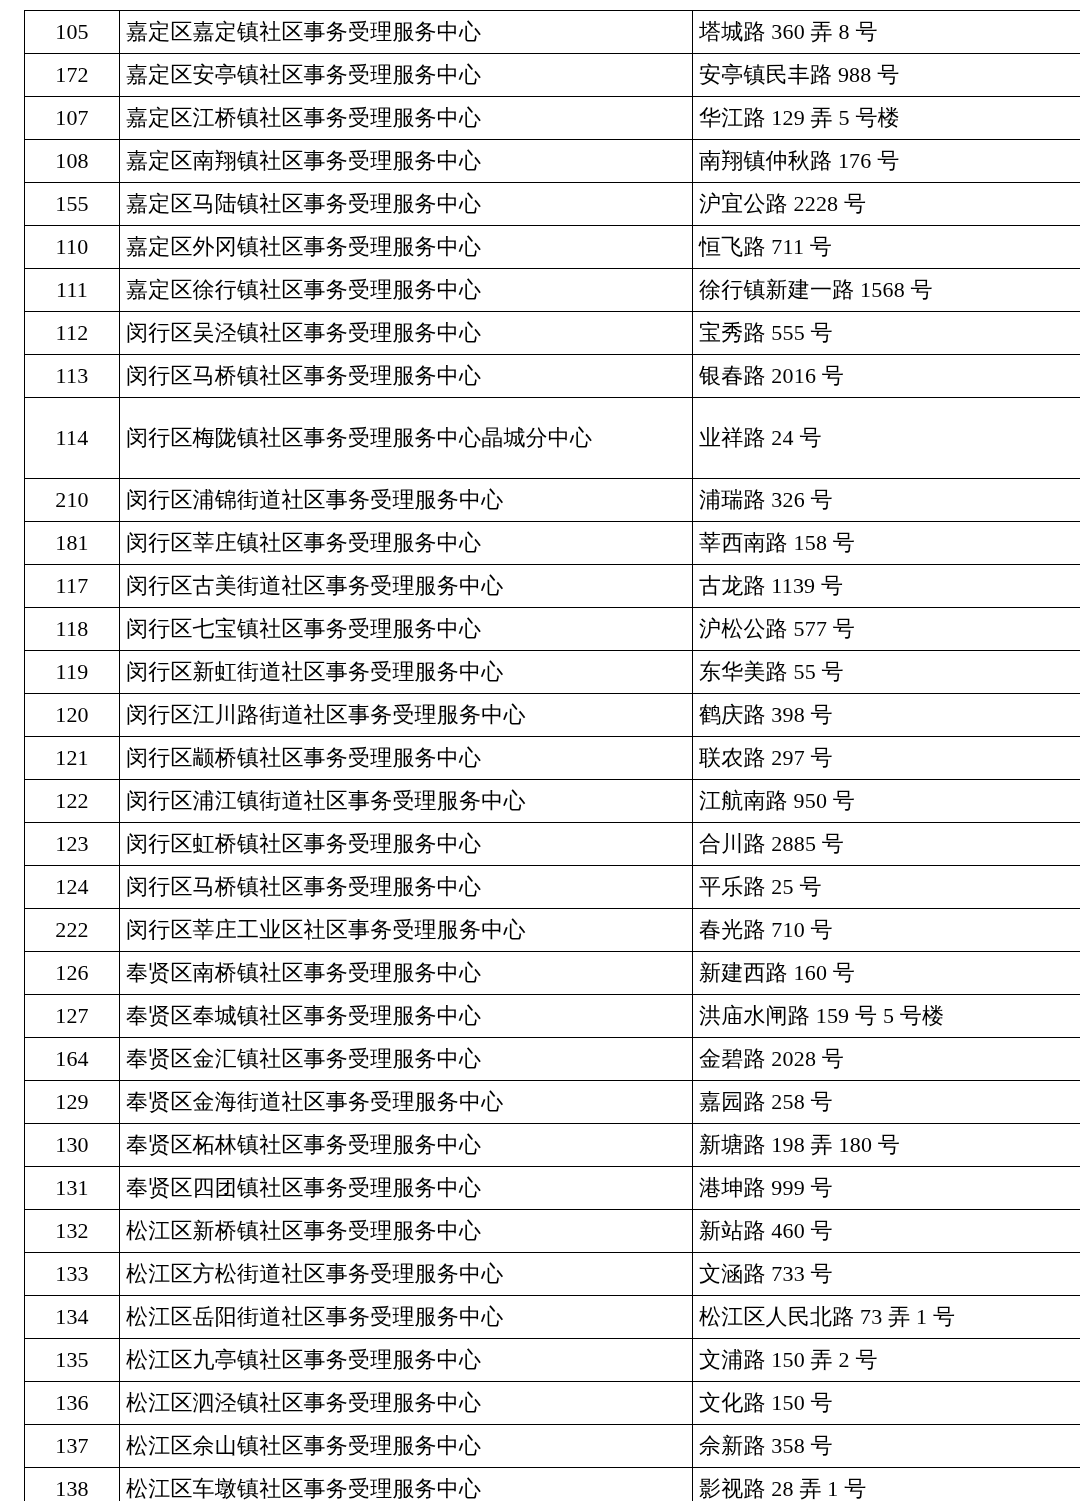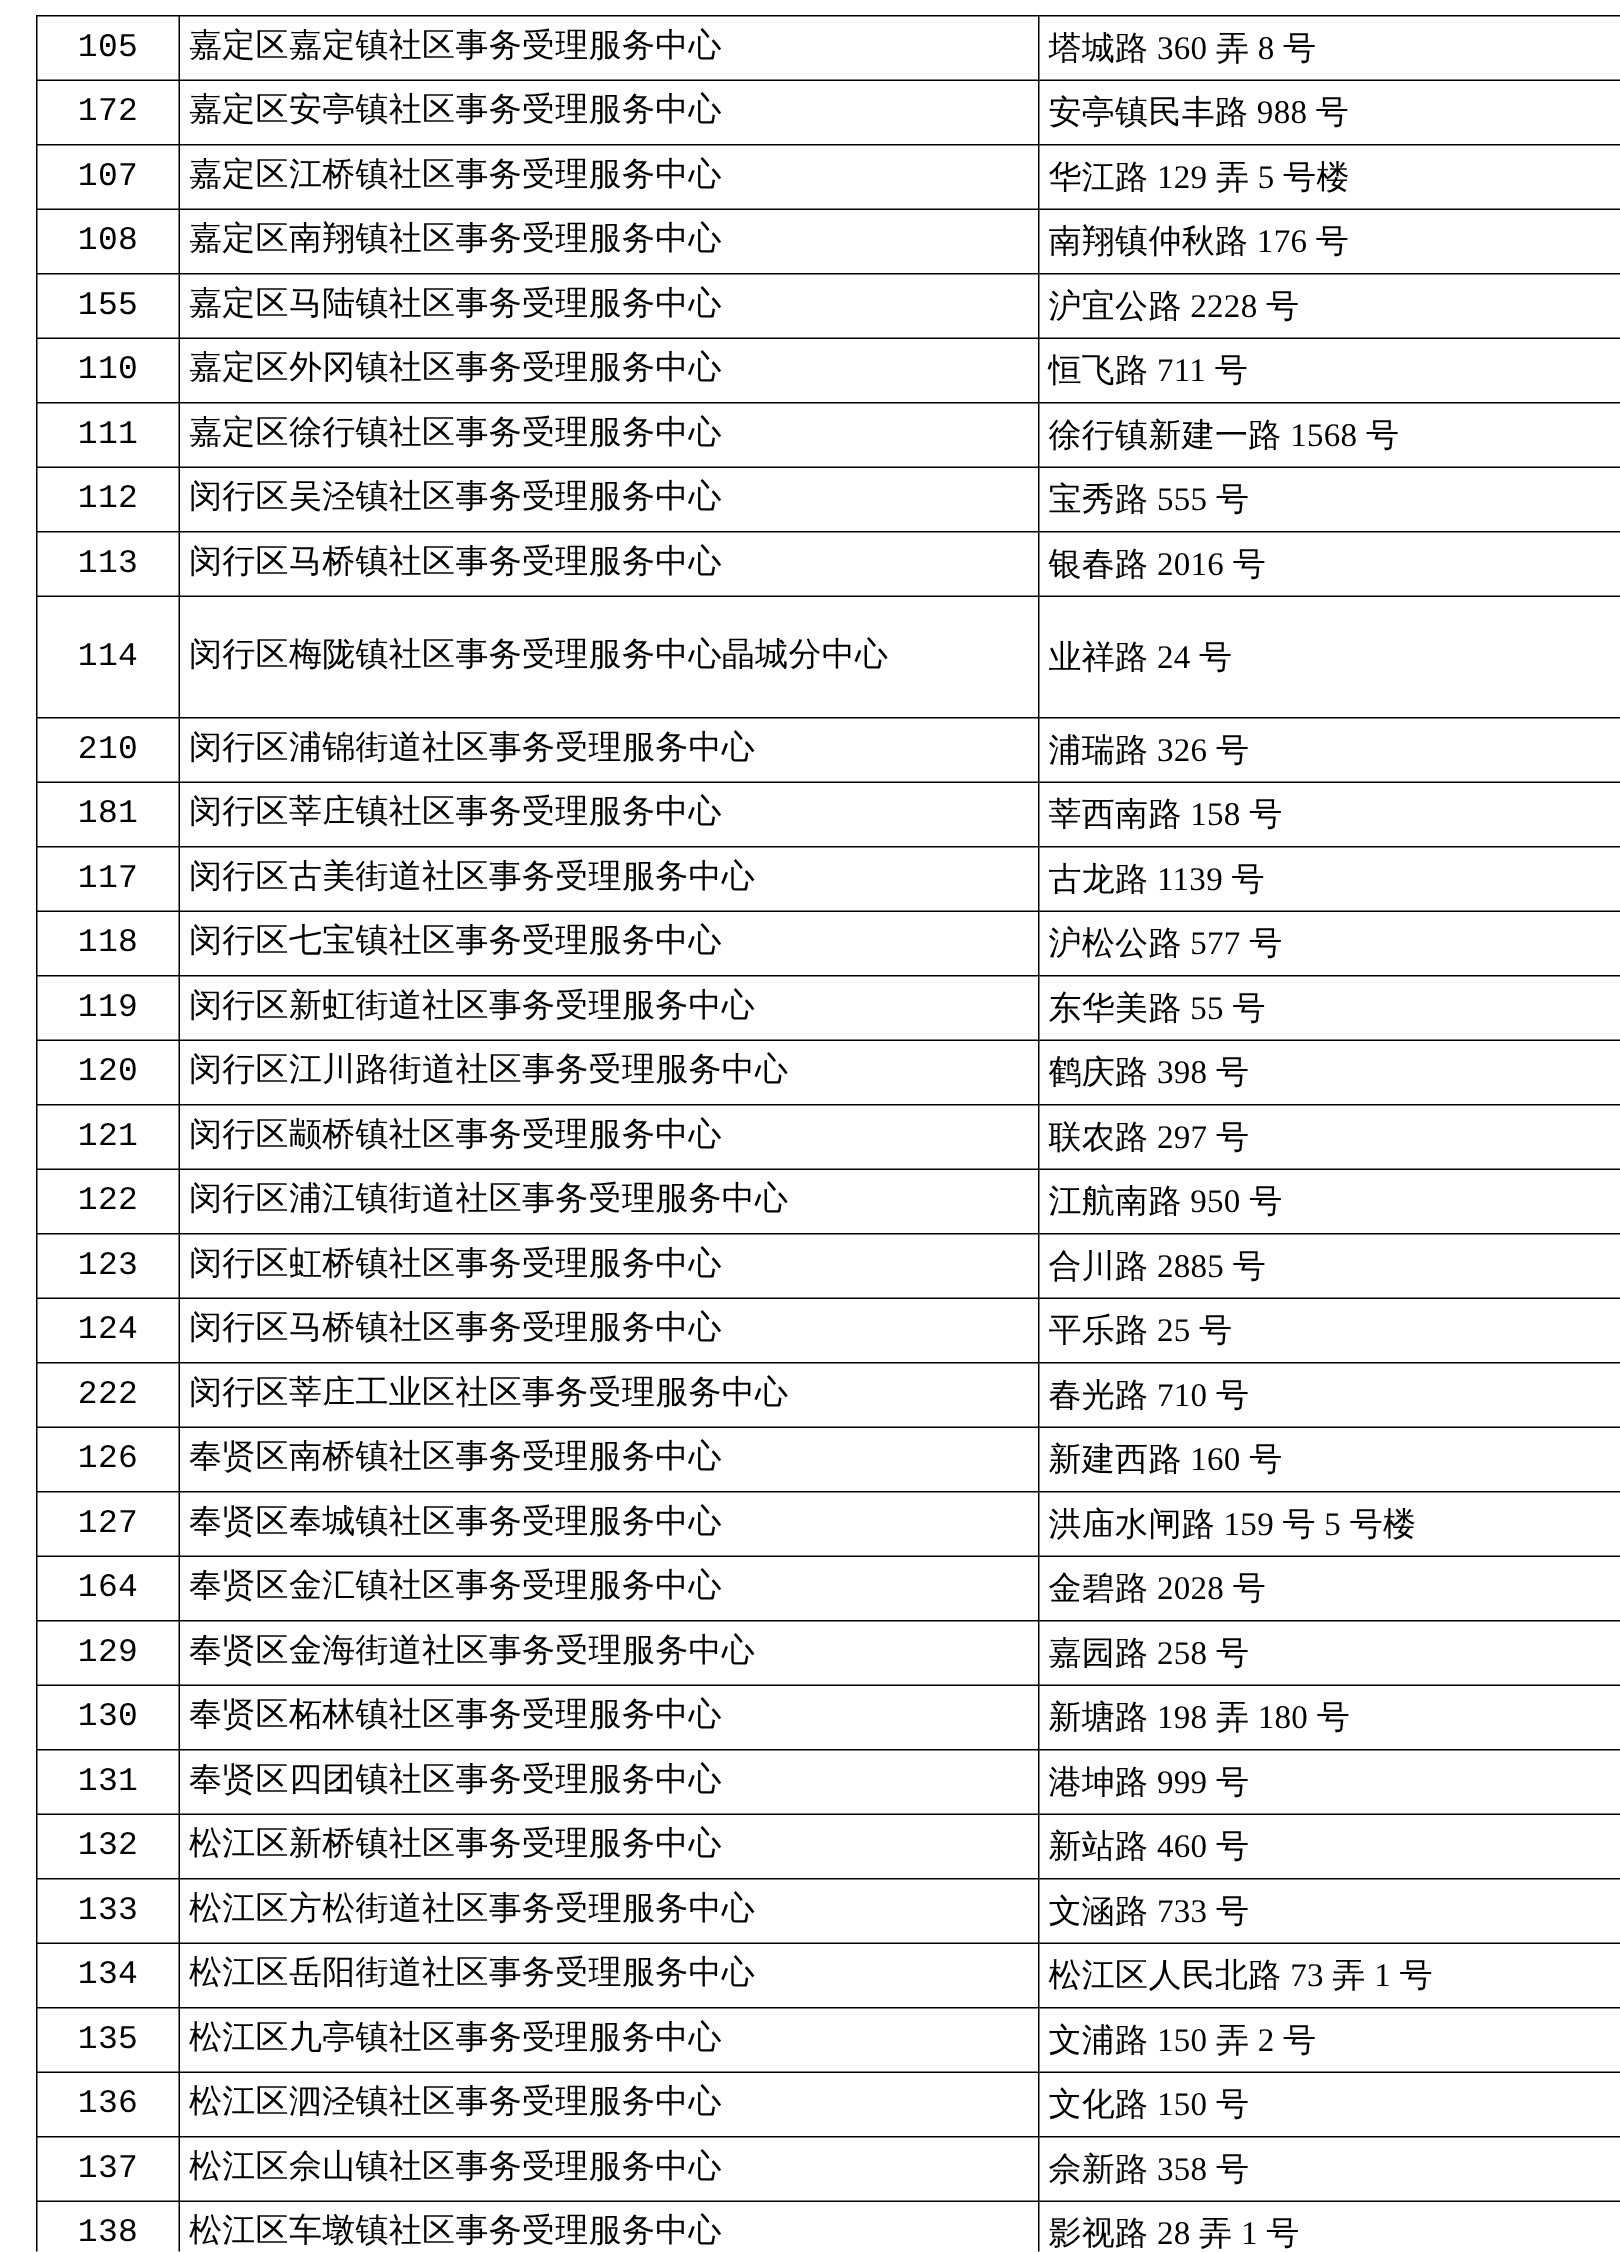--- a/index.html
+++ b/index.html
@@ -29,28 +29,27 @@
     border: 1px solid #000000;
     font-size: 22px;
     line-height: 1.32;
     padding: 4px 6px;
     vertical-align: middle;
     letter-spacing: 0.2px;
   }
   td.col-no {
     width: 82px;
     text-align: center;
-    font-family: Liberation Mono, monospace;
+    font-family: Liberation Serif, serif;
     margin-left: 40px;
   }
   td.col-name {
     width: 560px;
     text-align: left;
     padding-left: 14px;
-    font-family: Liberation Mono, monospace;
   }
   td.col-addr {
     width: 388px;
     text-align: left;
     padding-left: 14px;
   }
   tr.row-tall td {
     height: 72px;
   }
   tr td {

